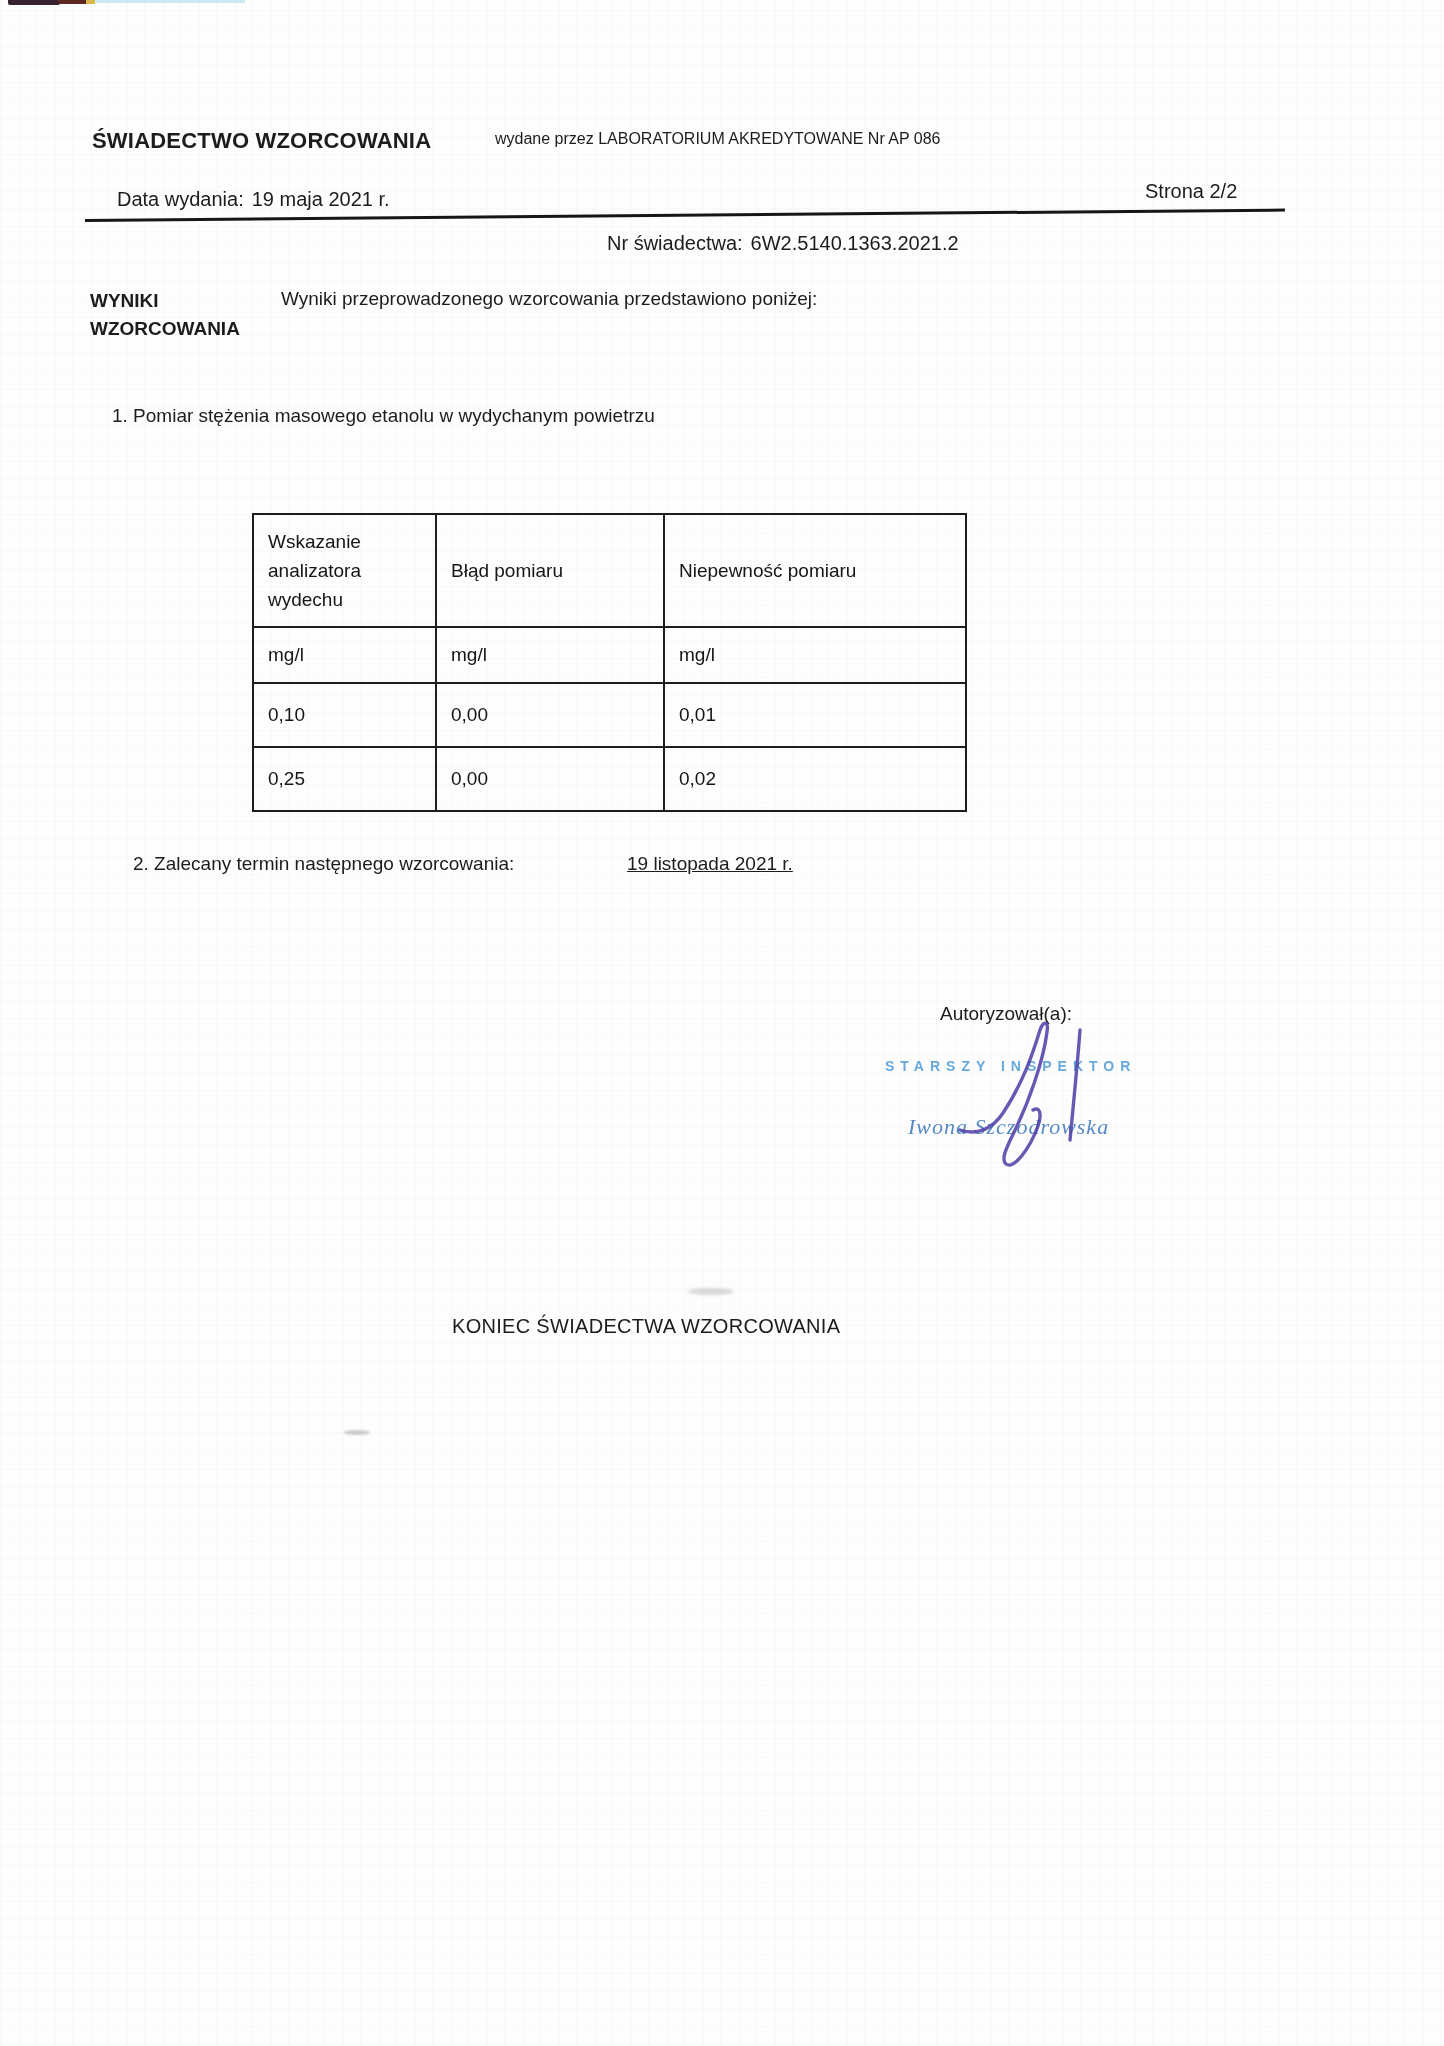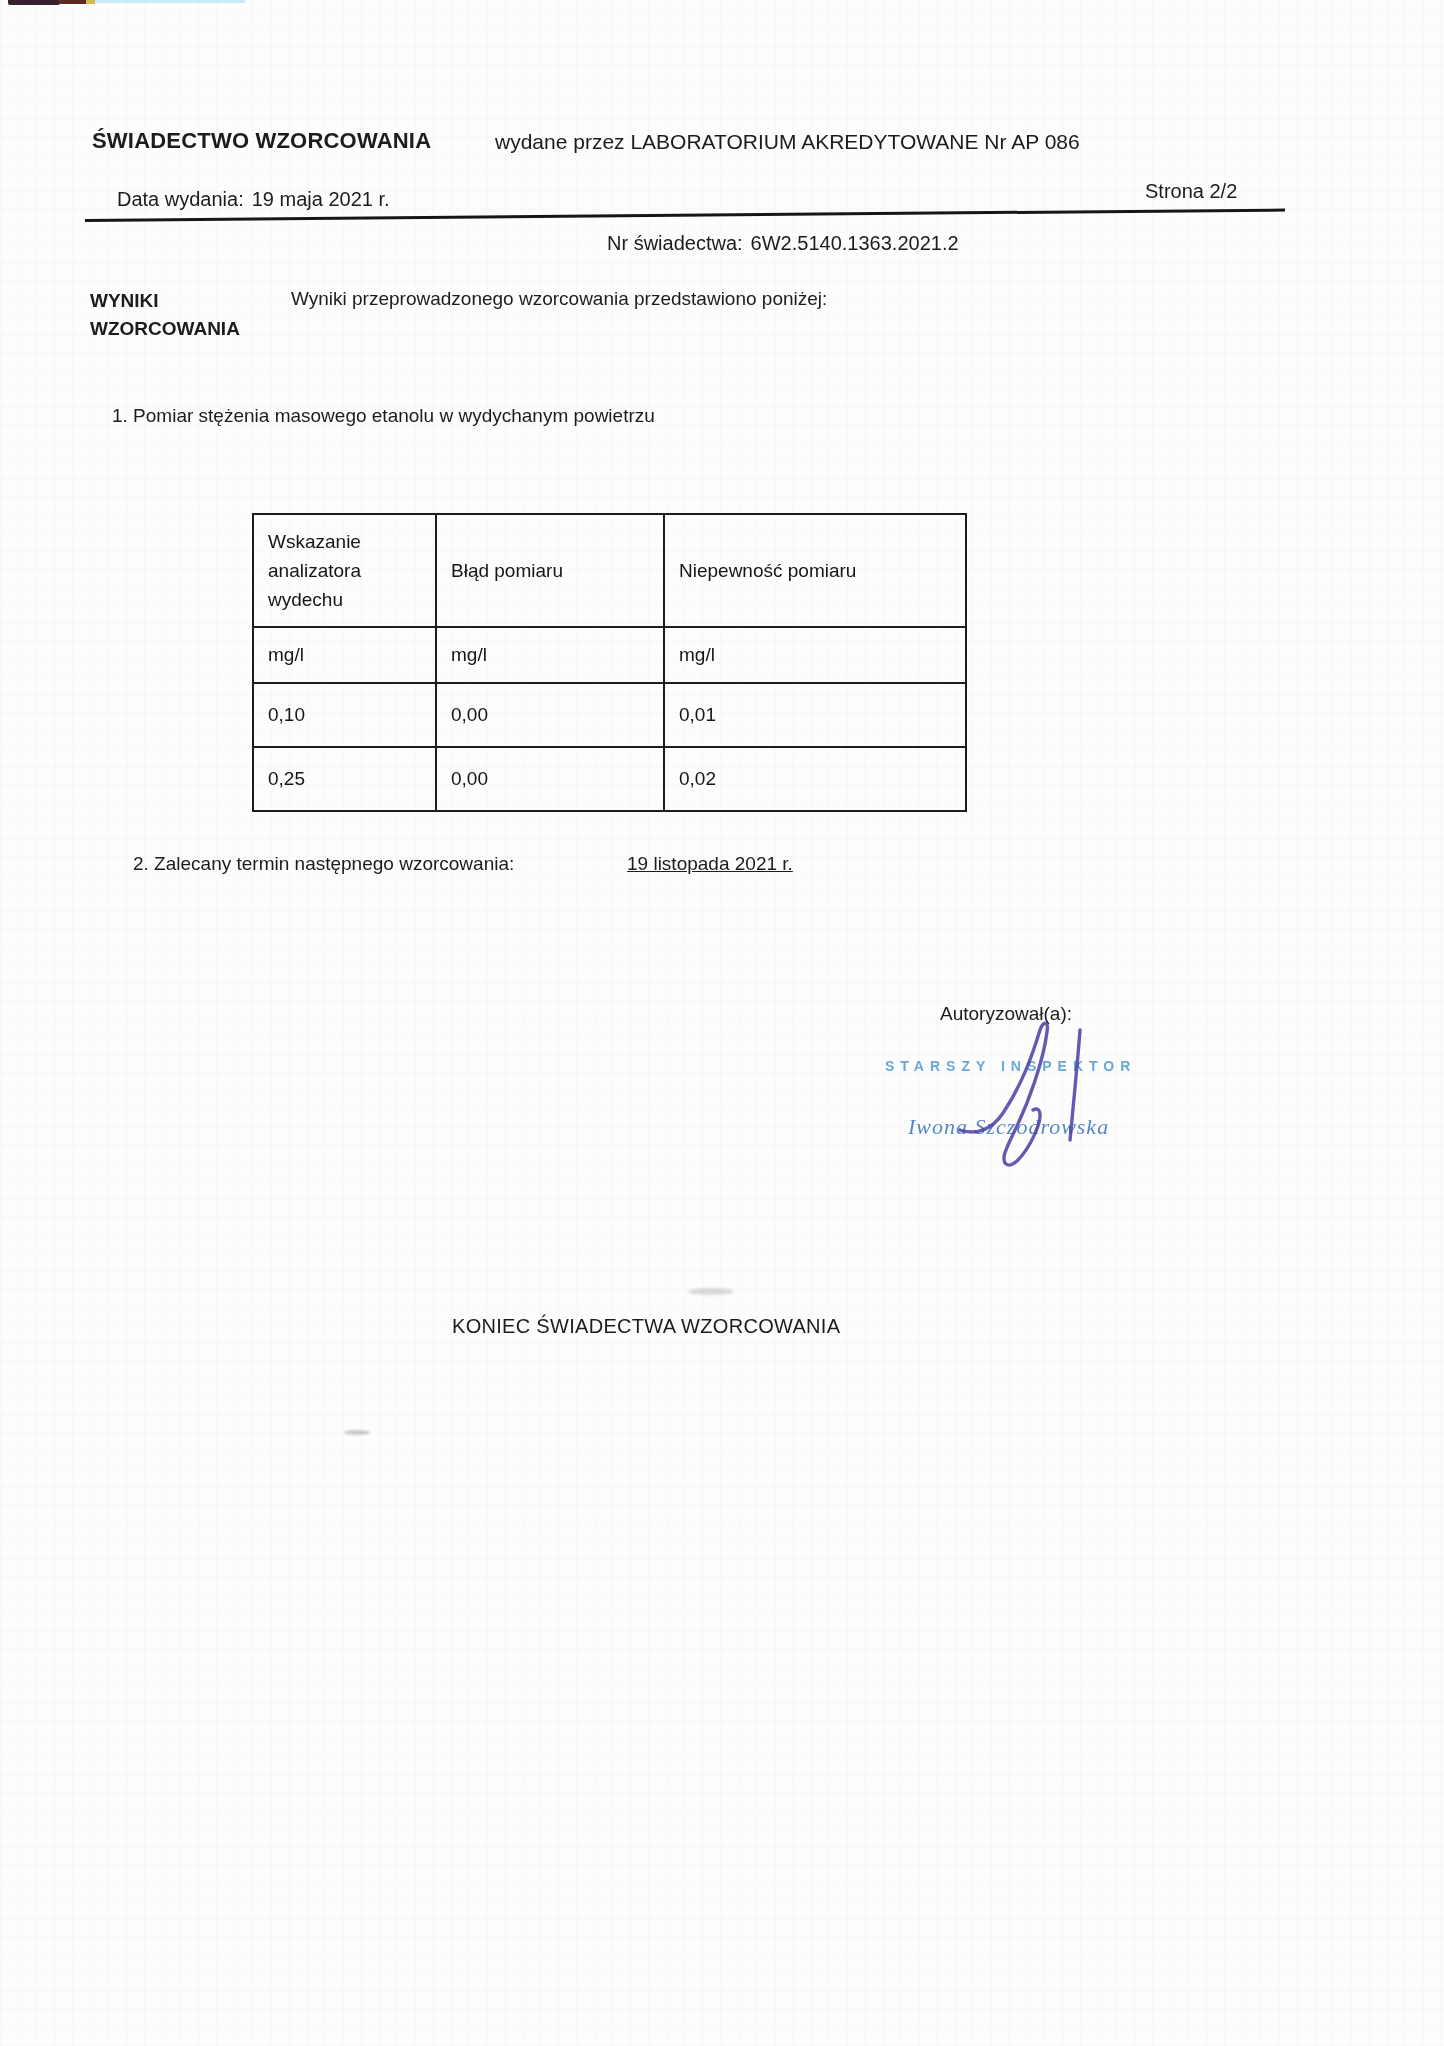--- a/index.html
+++ b/index.html
@@ -26,41 +26,41 @@
   .art-2 { left: 58px; top: 0; width: 30px;  height: 4px; background: #5c2a22; border-radius: 0 0 2px 2px; }
   .art-3 { left: 86px; top: 0; width: 9px;   height: 4px; background: #d8b84a; }
   .art-4 { left: 95px; top: 0; width: 150px; height: 3px; background: rgba(120, 200, 230, 0.38); }
 
   .doc-title {
     left: 92px; top: 128px;
     font-size: 22px; font-weight: 700; letter-spacing: 0.2px;
   }
   .issued-by {
     left: 495px; top: 130px;
-    font-size: 21px;
+    font-size: 16px;
   }
 
   .meta-date  { left: 117px;  top: 188px; font-size: 20px; }
   .meta-cert  { left: 607px;  top: 188px; font-size: 20px; margin-top: 44px; }
   .meta-page  { left: 1145px; top: 180px; font-size: 20px; }
   .label-gap  { margin-right: 8px; }
 
   .header-rule {
     left: 85px; top: 219px; width: 1200px; height: 3px;
     background: #161616;
     transform: rotate(-0.5deg);
     transform-origin: left center;
   }
 
   .results-label {
     left: 90px; top: 287px;
     font-size: 19px; font-weight: 700; line-height: 28px;
     white-space: pre-line;
   }
-  .results-intro { left: 291px; top: 288px; font-size: 19px; }
+  .results-intro { left: 281px; top: 288px; font-size: 19px; }
 
   .section1-heading { left: 112px; top: 405px; font-size: 19px; }
 
   .calib-table {
     left: 252px; top: 513px;
     border-collapse: collapse;
     table-layout: fixed;
     font-size: 19px;
     color: #161616;
   }

